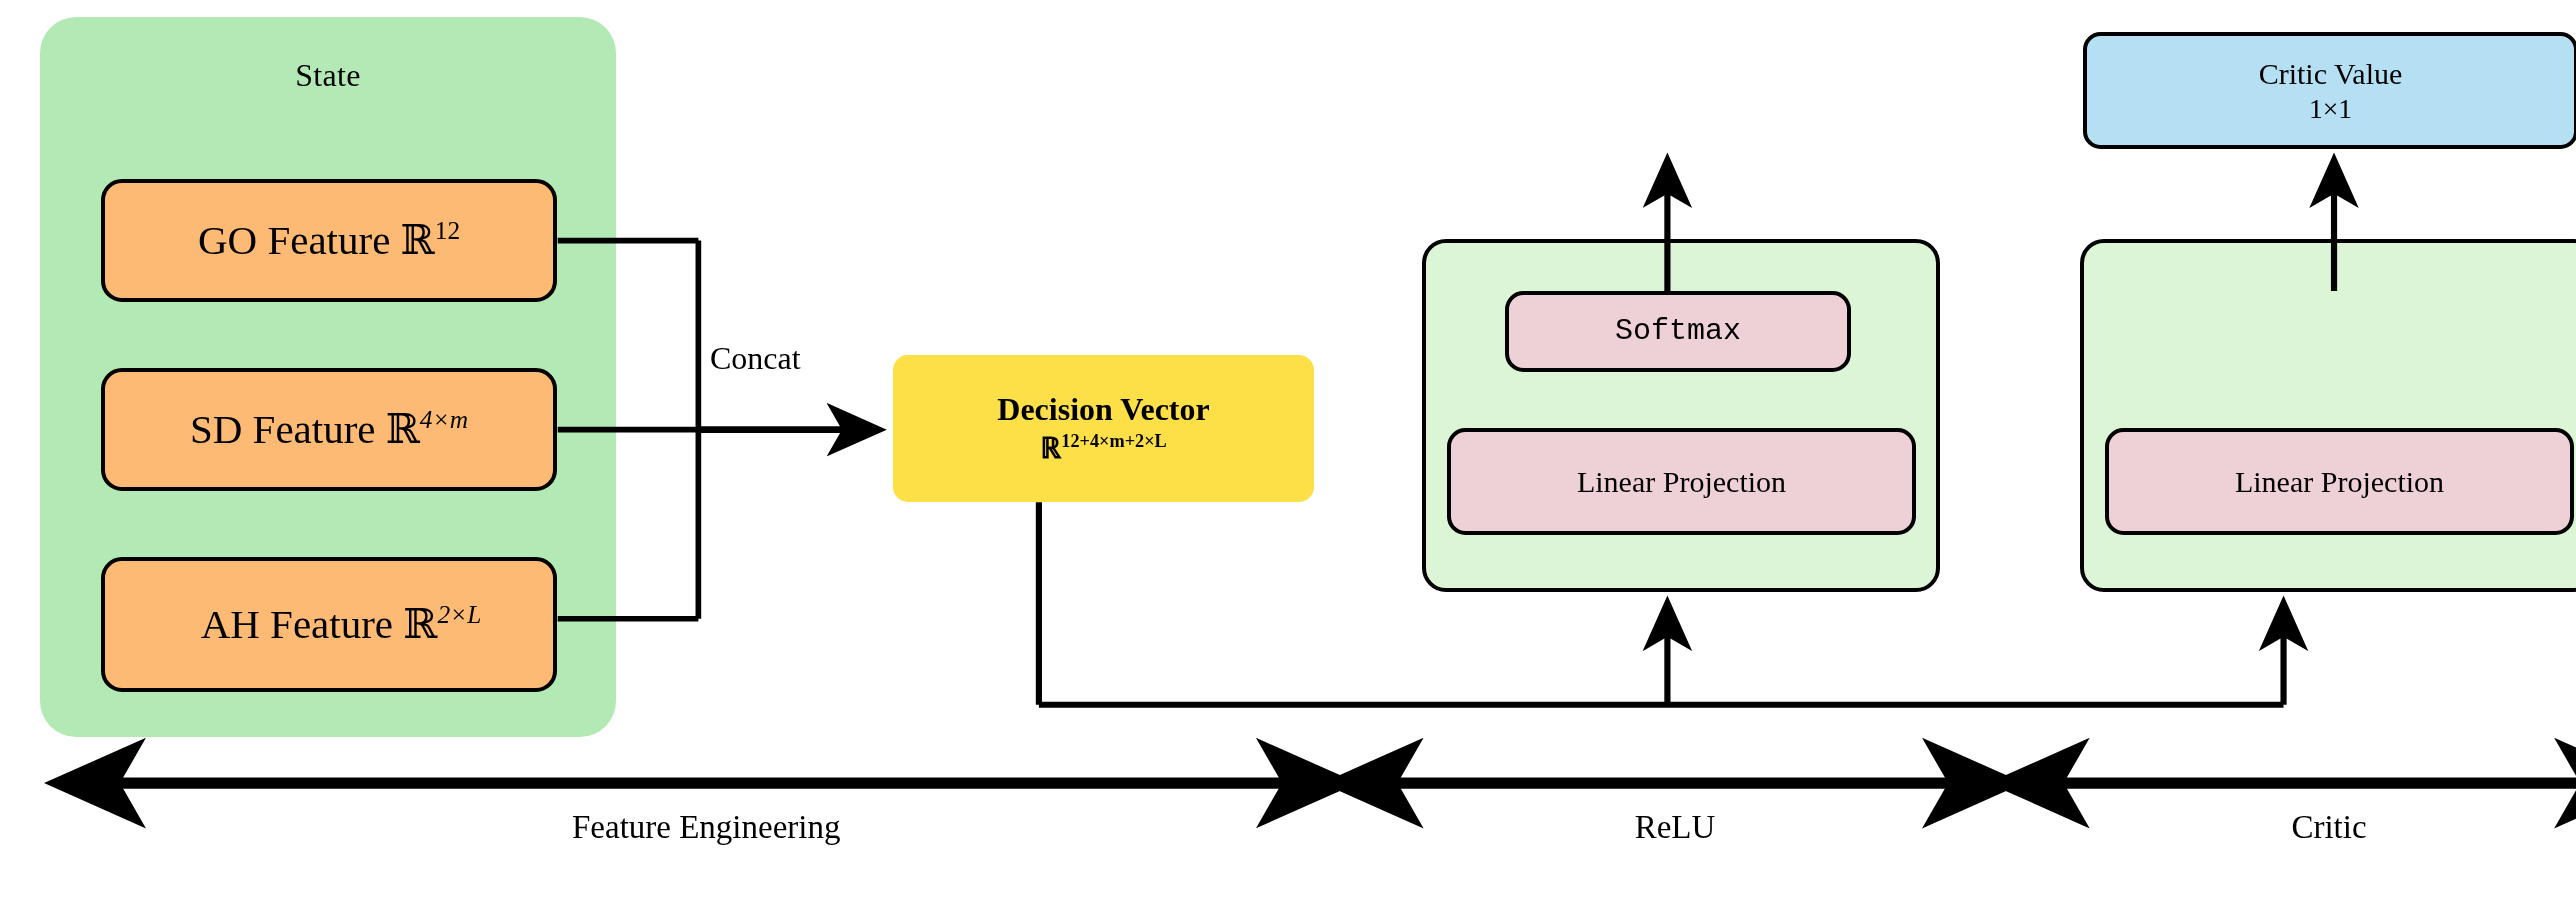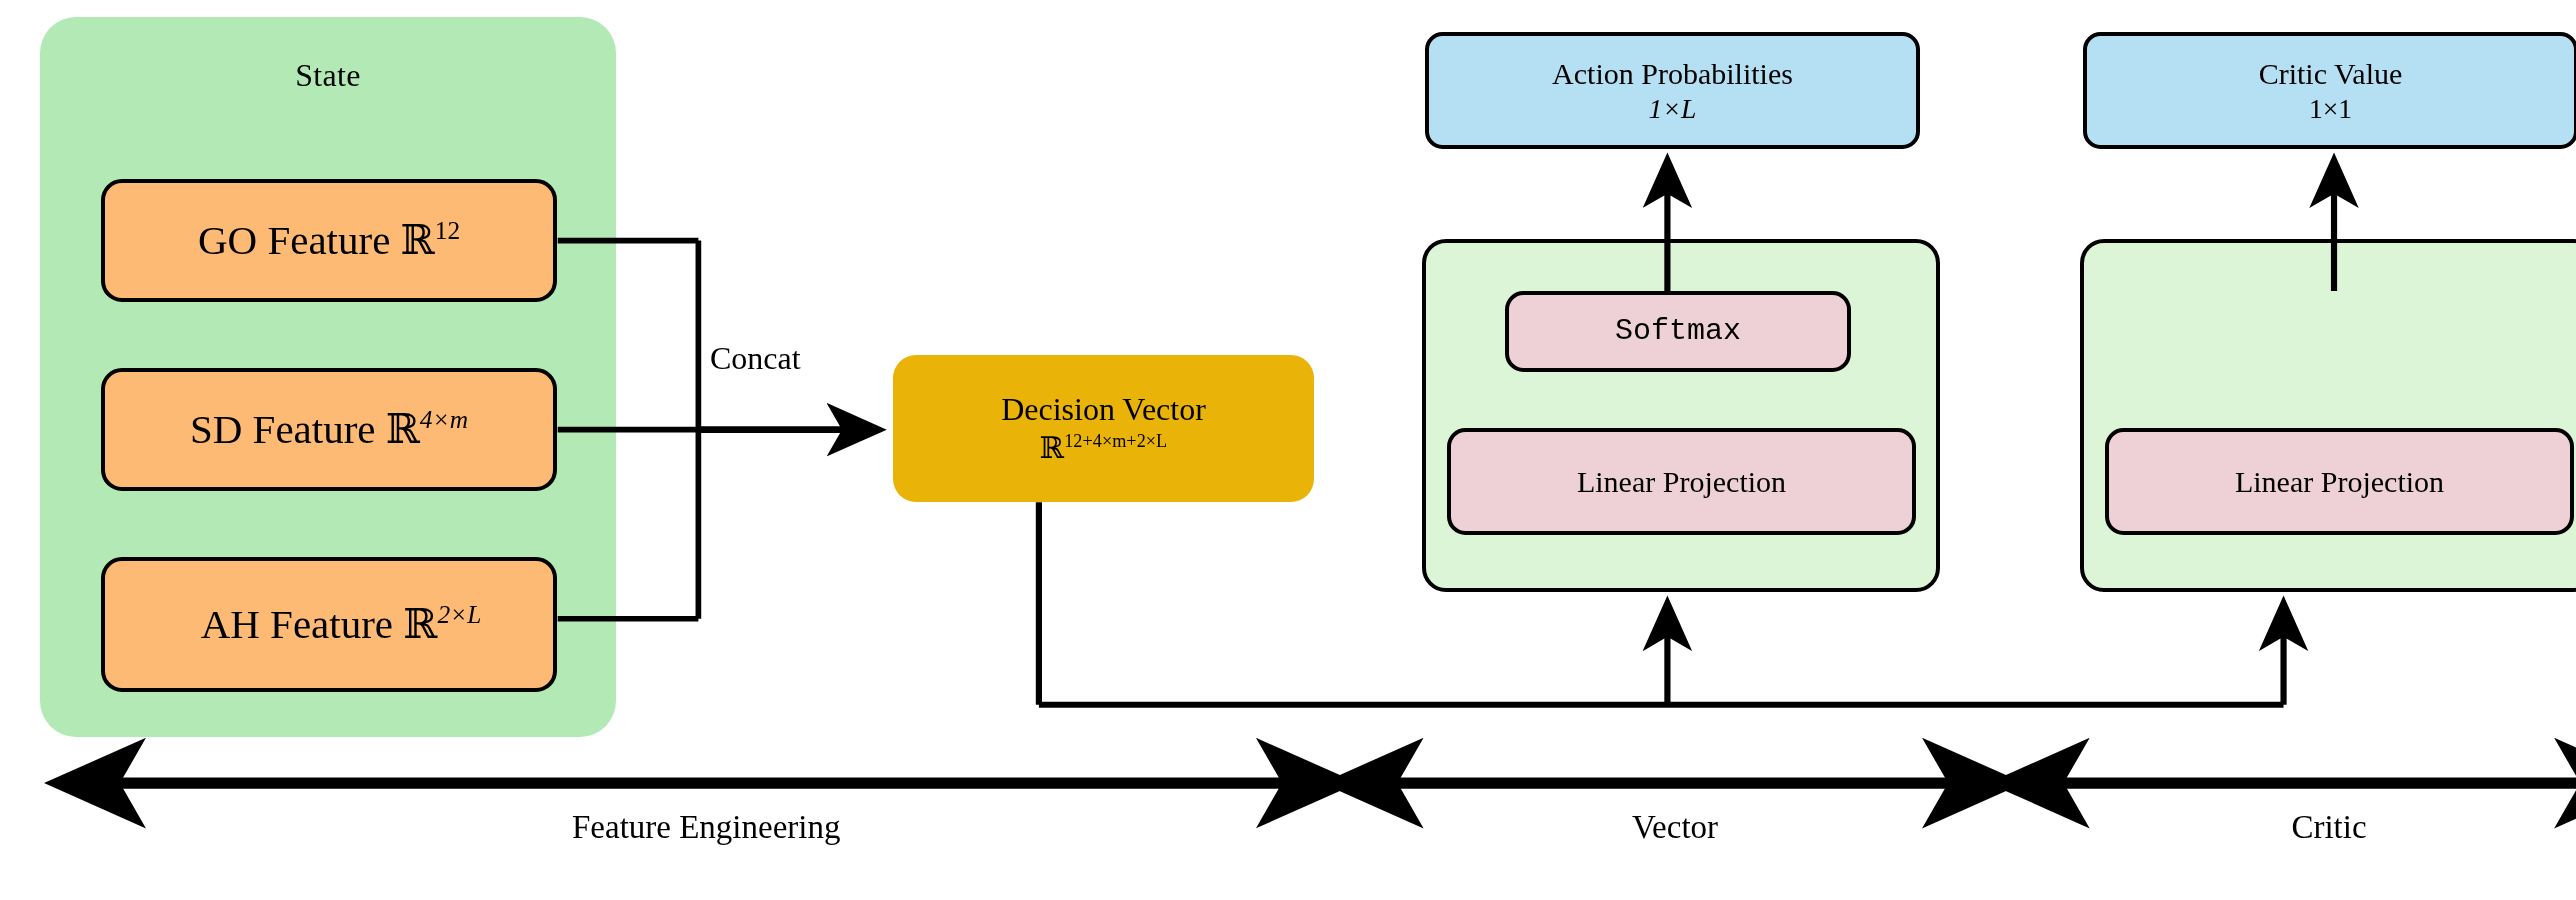--- a/index.html
+++ b/index.html
@@ -14,22 +14,22 @@
 
   
   .state-panel{position:absolute;background:#b3e9b5;border-radius:36px;}
   .state-title{position:absolute;width:100%;text-align:center;
                font-size:32px;letter-spacing:0.3px;}
 
   .feat-box{background:#fdba74;border-radius:21px;font-size:41px;}
   .module{background:#ddf5d7;border-radius:24px;}
   .layer{background:#eed1d6;border-radius:18.5px;font-size:30px;}
   .io-box{background:#b5dff2;border-radius:17.5px;font-size:30px;}
-  .dv-box{background:#eab308;border:none;border-radius:23px;font-size:32px;
-          box-shadow:none;}
+  .dv-box{background:#fde047;border:none;border-radius:15px;font-size:32px;
+          box-shadow:none;font-weight:bold;}
 
   .sup{font-size:.62em;vertical-align:super;line-height:0;}
   .ital{font-style:italic;}
   .lbl2{font-size:.92em;margin-top:.12em;}
 
   
   .free-text{position:absolute;font-size:32px;white-space:nowrap;}
 
   
   svg.wires{position:absolute;left:0;top:0;width:2696px;height:900px;
@@ -70,24 +70,20 @@
 
   <div class="free-text" style="left:710px;top:340px;">Concat</div>
 
   <div class="node dv-box" style="left:893px;top:355px;width:421px;height:147px;border:none;">
     <div>Decision Vector</div>
     <div class="lbl2">
       <span>ℝ</span><span class="sup">12+4×m+2×L</span>
     </div>
   </div>
 
-  <div class="node io-box" style="left:1425px;top:32px;width:495px;height:117px;">
-    <div>Action Probabilities</div>
-    <div class="lbl2 ital">1×L</div>
-  </div>
 
   <div class="node module" style="left:1422px;top:239px;width:518px;height:353px;"></div>
 
   <div class="node layer" style="left:1505px;top:291px;width:346px;height:81px;font-family:Liberation Mono, monospace;">
     <div>Softmax</div>
   </div>
 
   <div class="node layer" style="left:1447px;top:428px;width:469px;height:107px;">
     <div>Linear Projection</div>
   </div>
@@ -133,17 +129,17 @@
     <path d="M4530,565 L4530,315" stroke="#000" stroke-width="12" fill="none" marker-end="url(#arrow)"></path>
 
     <g stroke="#000" stroke-width="22" fill="none">
       <path d="M120,1520 L2600,1520" marker-start="url(#arrowL)" marker-end="url(#arrow)"></path>
       <path d="M2600,1520 L3893,1520" marker-start="url(#arrowL)" marker-end="url(#arrow)"></path>
       <path d="M3893,1520 L5120,1520" marker-start="url(#arrowL)" marker-end="url(#arrow)"></path>
     </g>
   </svg>
 
   <div class="axis-label" style="left:572px;top:809px;width:258px;">Feature Engineering</div>
-  <div class="axis-label" style="left:1546px;top:809px;width:258px;">Vector</div>
+  <div class="axis-label" style="left:1546px;top:809px;width:258px;">ReLU</div>
   <div class="axis-label" style="left:2200px;top:809px;width:258px;">Critic</div>
 
 </div>
 
 
 </body></html>

